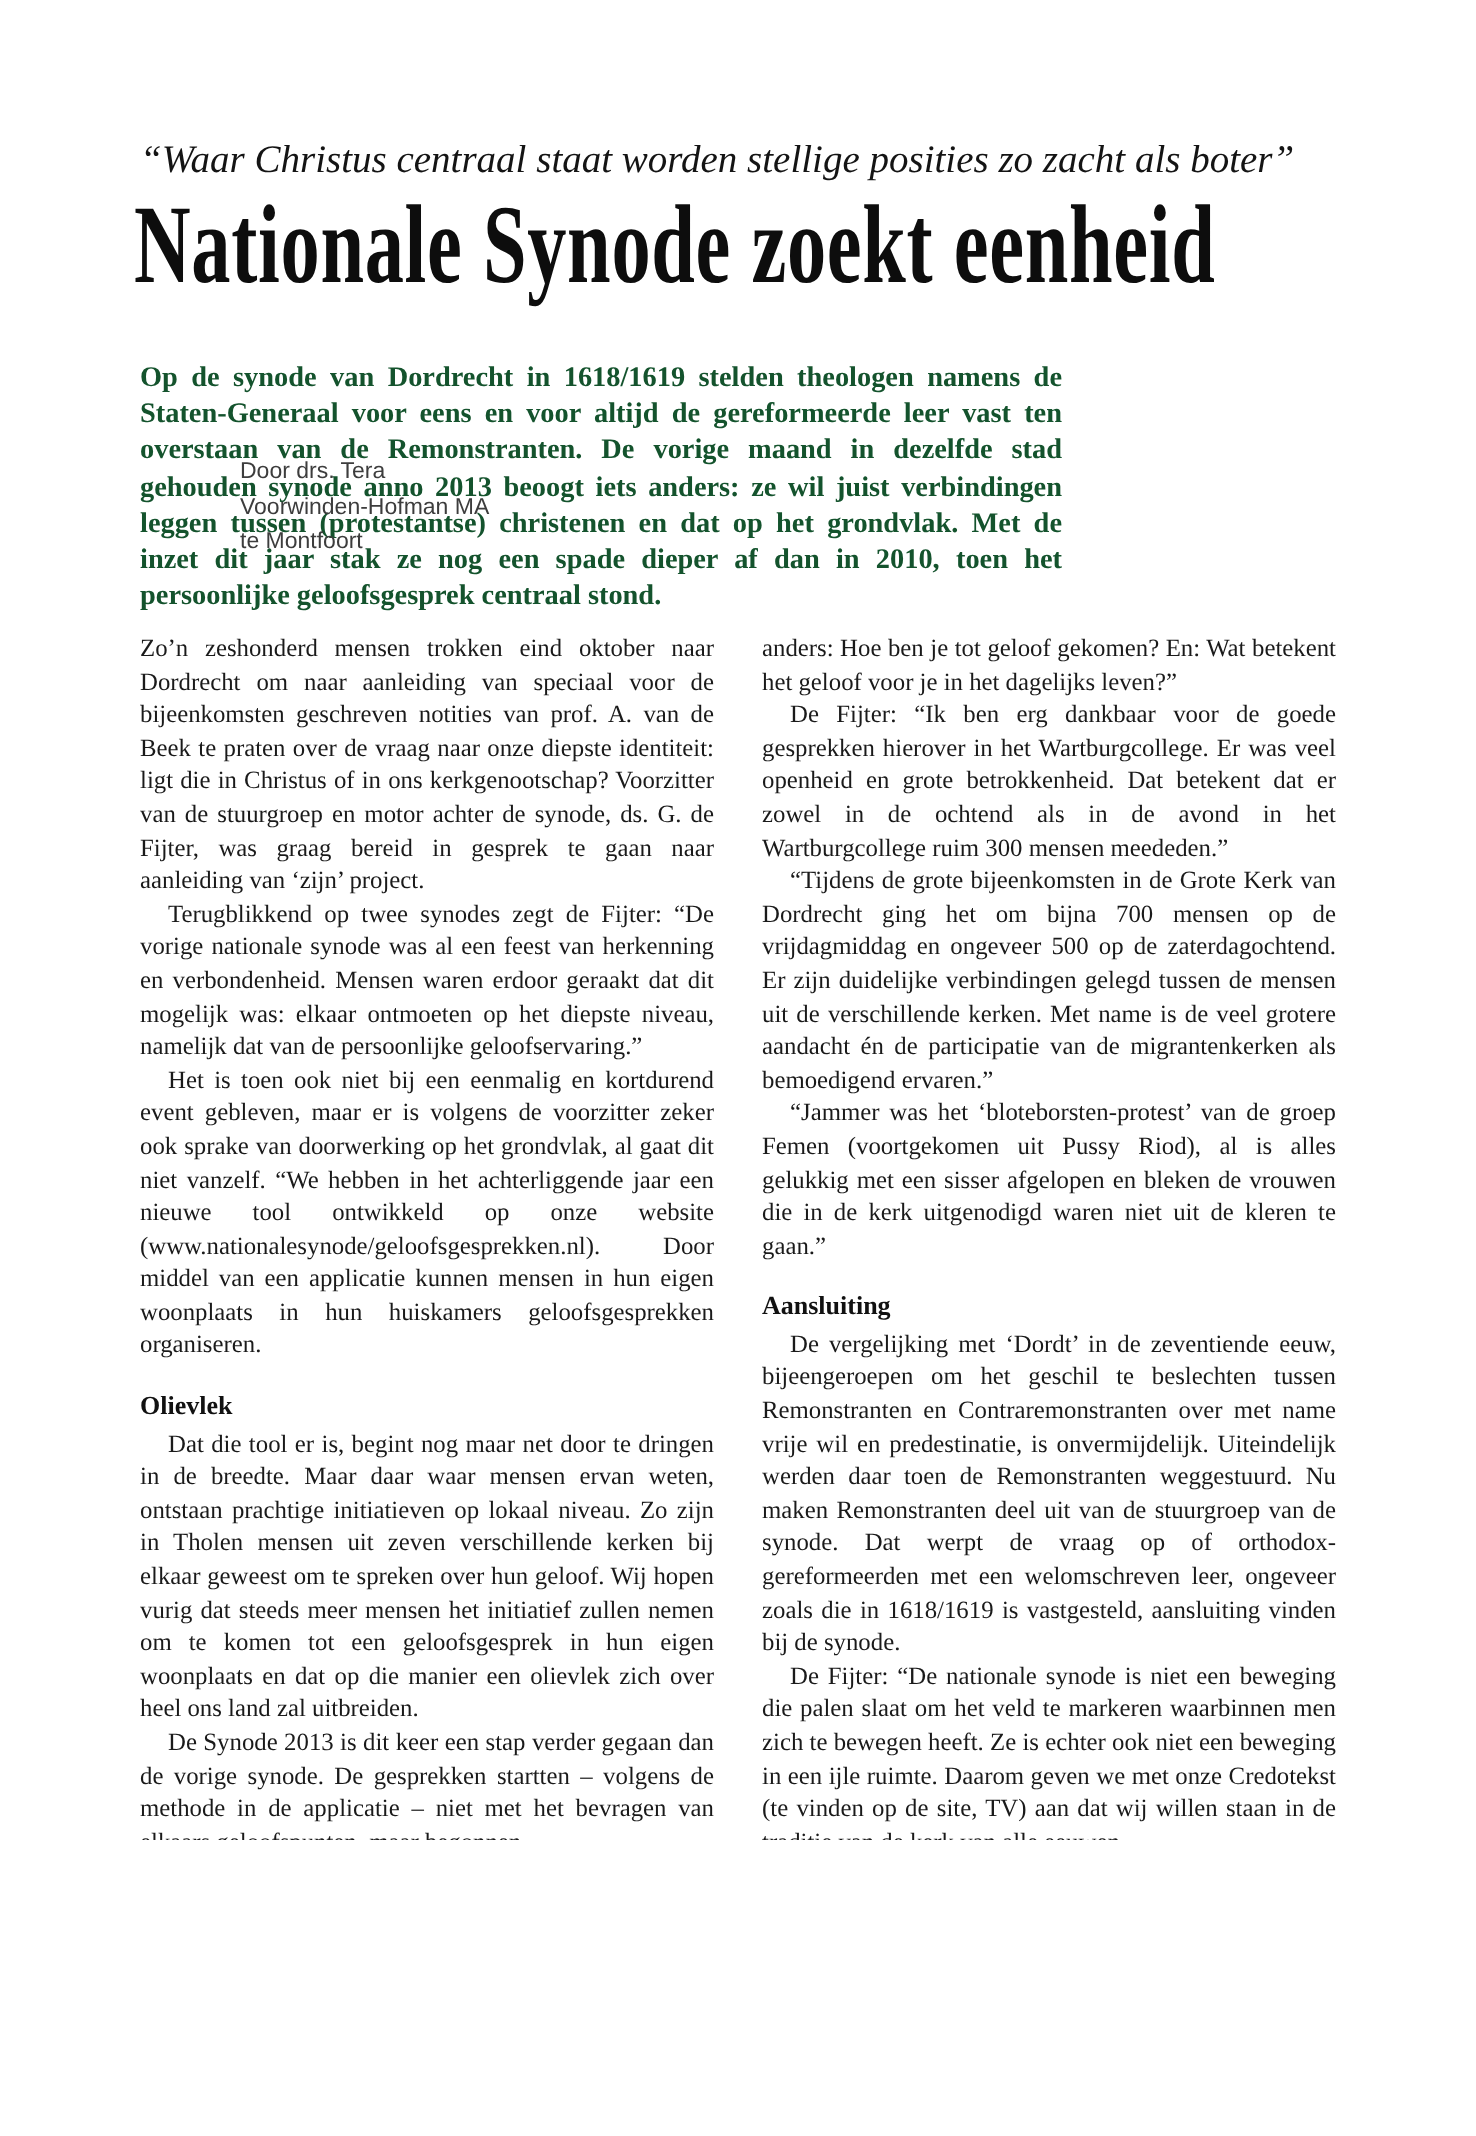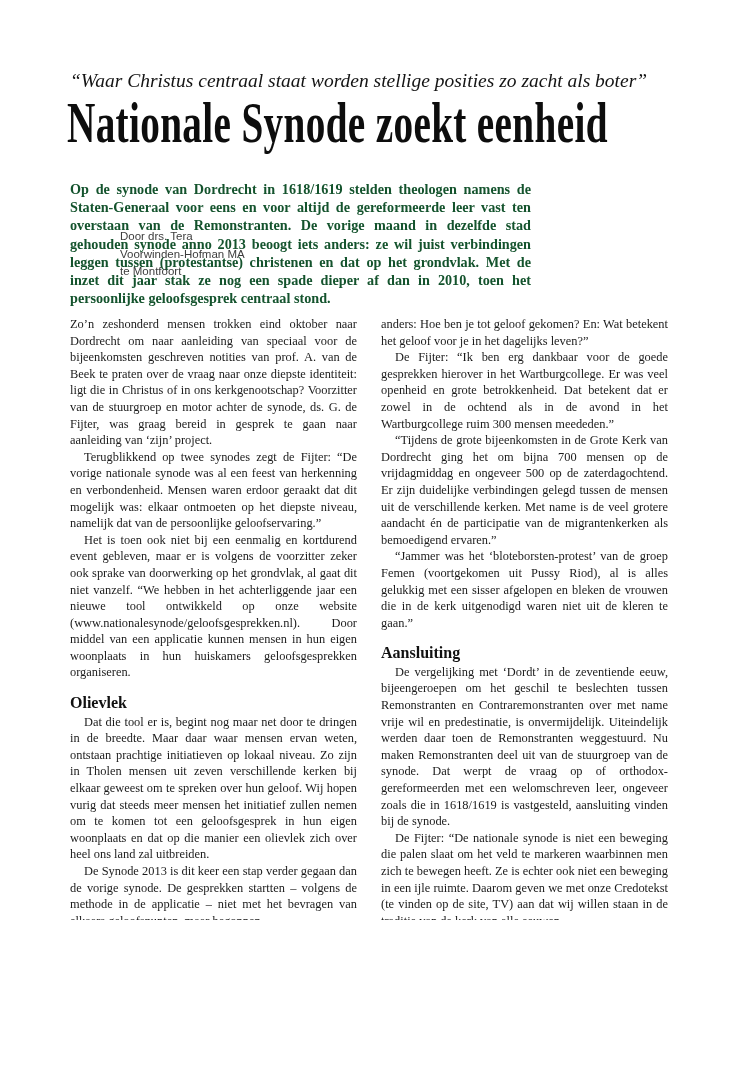--- a/index.html
+++ b/index.html
@@ -90,21 +90,21 @@
   }
   .col p {
     margin: 0;
     text-indent: 14px;
   }
   .col p.noindent {
     text-indent: 0;
   }
   .col h3 {
     margin: 14px 0 2px 0;
-    font-size: 16px;
+    font-size: 13px;
     font-weight: bold;
     color: #111111;
   }
   .footer-rule {
     position: absolute;
     left: 70px;
     top: 985px;
     width: 598px;
     border-top: 2px solid #161616;
     height: 0;

